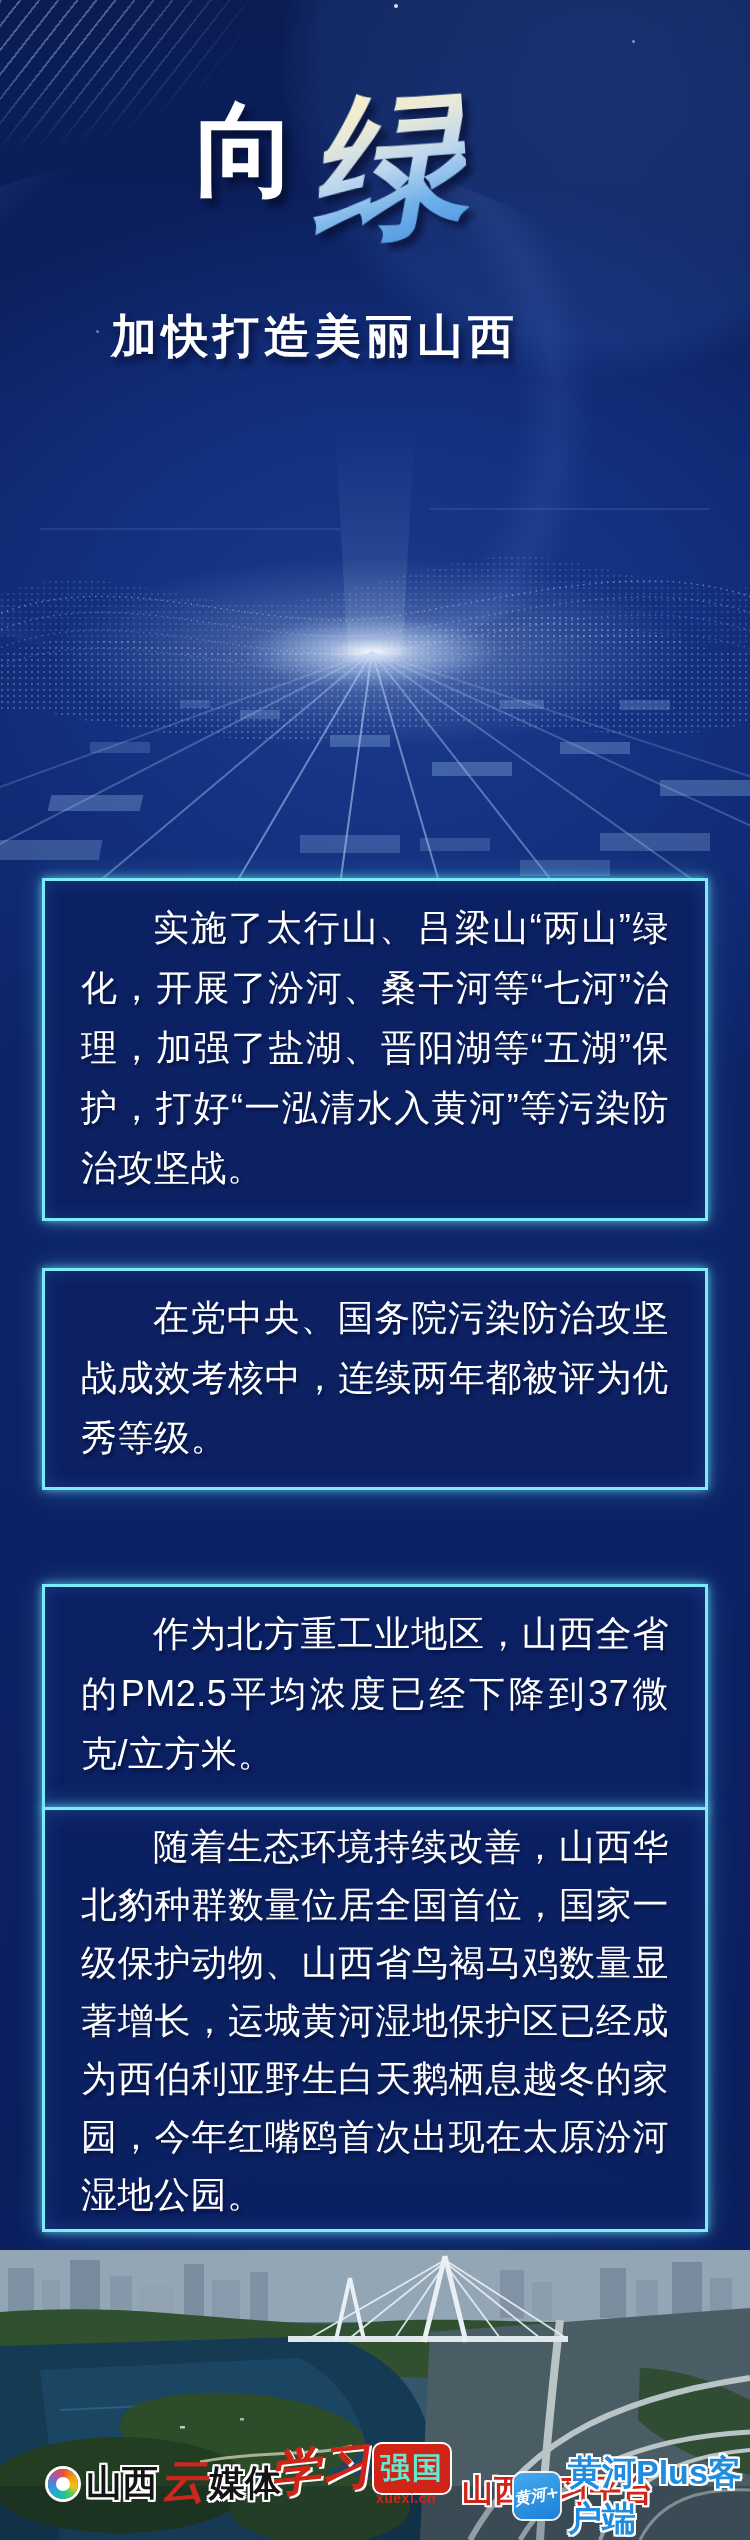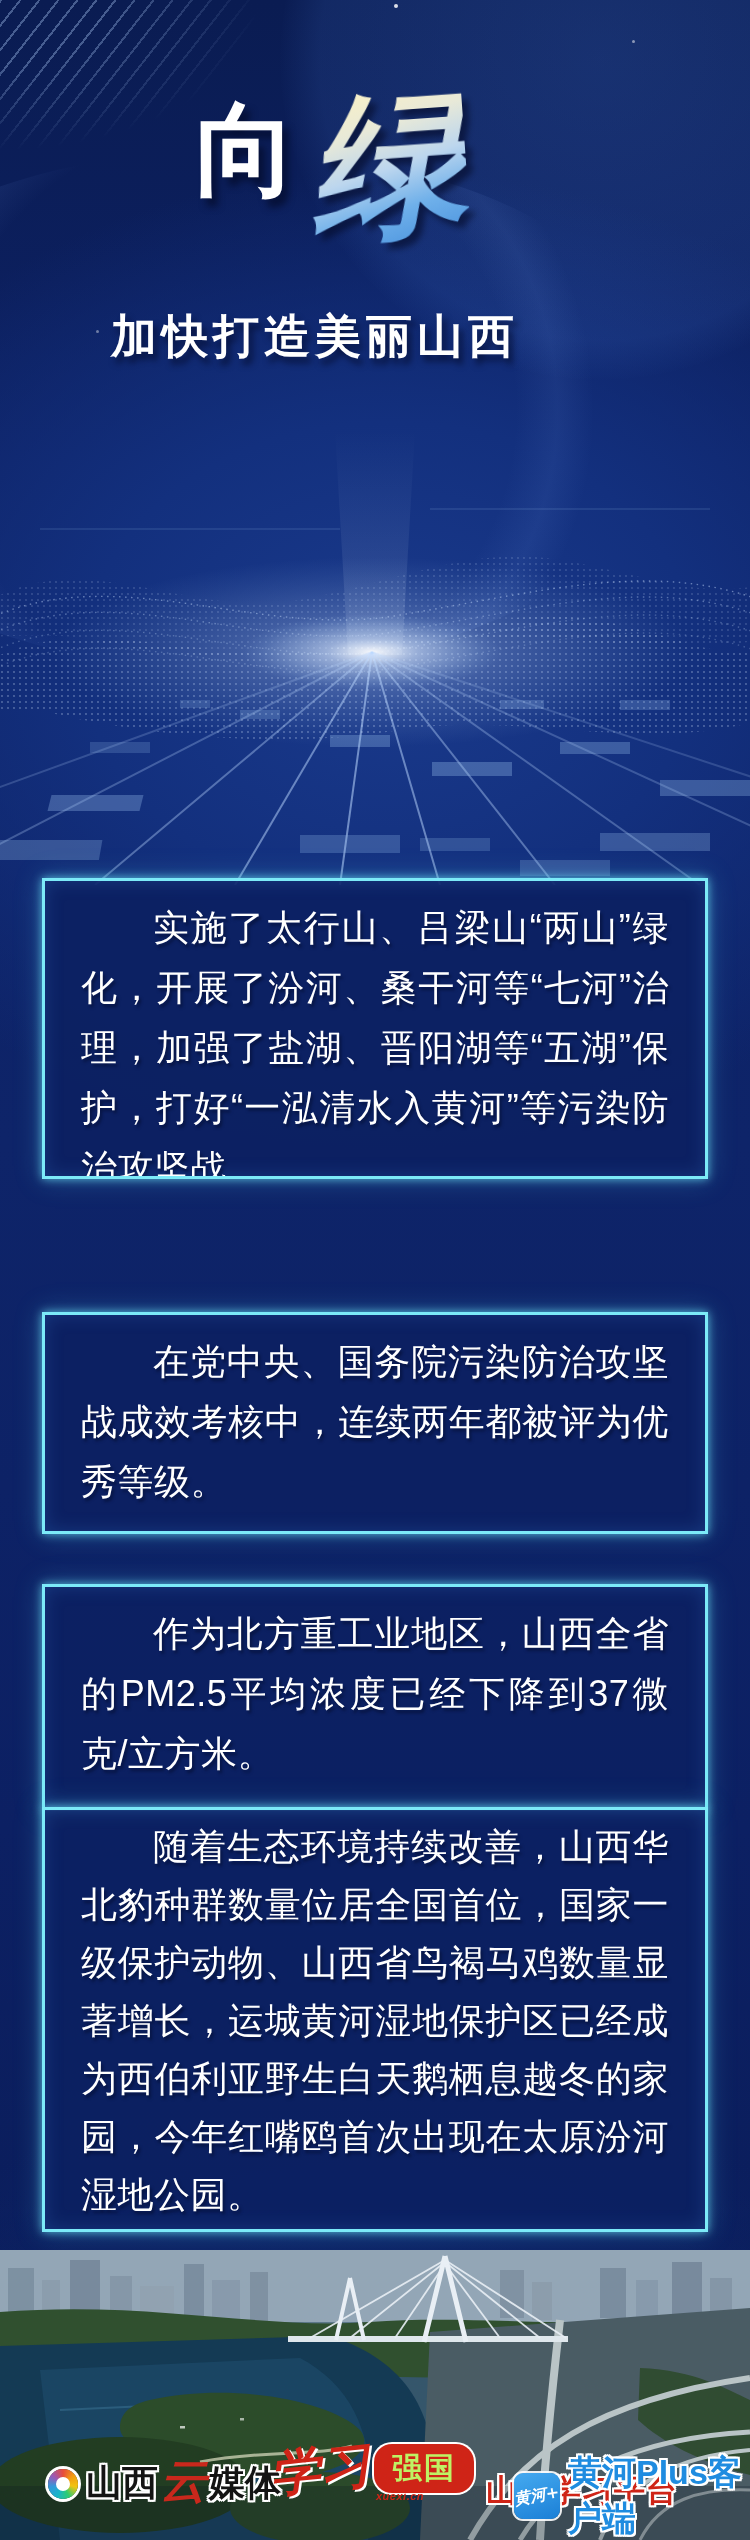--- a/index.html
+++ b/index.html
@@ -55,44 +55,44 @@
     position:absolute;left:42px;width:666px;box-sizing:border-box;
     border:3px solid #7ceaf8;background:rgba(12,33,98,.92);
     box-shadow:0 0 9px rgba(110,230,248,.75), 0 0 26px rgba(90,210,240,.28), inset 0 0 18px rgba(60,130,220,.25);
     padding:17px 36px;overflow:hidden;
   }
   .card p{
     margin:0;color:#ffffff;font-size:36px;line-height:60px;letter-spacing:.5px;
     text-align:justify;text-indent:2em;font-weight:500;
     text-shadow:2px 3px 3px rgba(4,12,44,.6);
   }
-  .card.c1{top:878px;height:301px;}
-  .card.c2{top:1268px;height:222px;margin-top:44px;}
+  .card.c1{top:878px;height:343px;}
+  .card.c2{top:1268px;height:222px;}
   .card.c3{top:1584px;height:227px;}
   .card.c4{top:1807px;height:425px;padding-top:8px;}
   .card.c4 p{line-height:58px;}
   
   .city{position:absolute;left:0;top:2250px;width:750px;height:290px;}
   
   .logos{position:absolute;left:8px;top:2444px;width:750px;height:70px;}
   .outline-dark{text-shadow:-2px -2px 0 #fff,2px -2px 0 #fff,-2px 2px 0 #fff,2px 2px 0 #fff,0 -2px 0 #fff,0 2px 0 #fff,-2px 0 0 #fff,2px 0 0 #fff;}
   .logo1{position:absolute;left:40px;top:8px;display:flex;align-items:center;}
   .rainbow{
     width:30px;height:30px;border-radius:50%;margin-right:8px;flex:0 0 auto;
     background:conic-gradient(#e74c3c,#f39c12,#f1c40f,#2ecc71,#19b5c9,#3498db,#9b59b6,#e74c3c);
     box-shadow:0 0 0 3px #fff;position:relative;
   }
   .rainbow::after{content:"";position:absolute;left:8px;top:8px;width:14px;height:14px;border-radius:50%;background:#fff;}
   .logo1 .dark{font-size:36px;font-weight:700;color:#141414;}
   .logo1 .red-cal{font-family:"DejaVu Serif","Liberation Serif",serif;font-style:italic;font-weight:700;font-size:47px;color:#c9281c;margin:0 2px;transform:translateY(-2px);display:inline-block;}
   .logo2{position:absolute;left:262px;top:0px;display:flex;align-items:flex-start;}
   .xx-cal{font-family:"DejaVu Serif","Liberation Serif",serif;font-style:italic;font-weight:700;font-size:50px;color:#cf2417;line-height:1;transform:rotate(-6deg);display:inline-block;text-shadow:2px 2px 0 #fff;}
   .qg-wrap{position:relative;margin-left:4px;}
-  .qg-box{display:inline-block;background:#cf2417;color:#bef264;font-weight:700;font-size:30px;padding:4px 18px;border-radius:18px;letter-spacing:2px;box-shadow:0 0 0 2px #fff;}
-  .qg-url{position:absolute;left:2px;top:46px;font-size:11px;font-weight:700;color:#cf2417;letter-spacing:.5px;font-style:italic;}
+  .qg-box{display:inline-block;background:#cf2417;color:#5eead4;font-weight:700;font-size:30px;padding:4px 6px;border-radius:8px;letter-spacing:2px;box-shadow:0 0 0 2px #fff;}
+  .qg-url{position:absolute;left:2px;top:46px;font-size:14px;font-weight:700;color:#cf2417;letter-spacing:.5px;}
   .xx-label{font-size:31px;font-weight:700;color:#cf2417;margin-left:12px;margin-top:26px;letter-spacing:1px;}
   .logo3{position:absolute;left:506px;top:6px;display:flex;align-items:center;}
   .hh-icon{
     width:46px;height:46px;border-radius:9px;flex:0 0 auto;margin-right:8px;
     background:linear-gradient(160deg,#45aaf0 0%,#1b7fd6 100%);box-shadow:0 0 0 2px rgba(255,255,255,.9);
     display:flex;align-items:center;justify-content:center;
   }
   .hh-icon span{font-family:"DejaVu Serif","Liberation Serif",serif;font-style:italic;color:#fff;font-size:16px;font-weight:700;transform:rotate(-10deg);}
   .logo3 .label{font-size:34px;font-weight:700;color:#1f8ce0;}
 </style>

